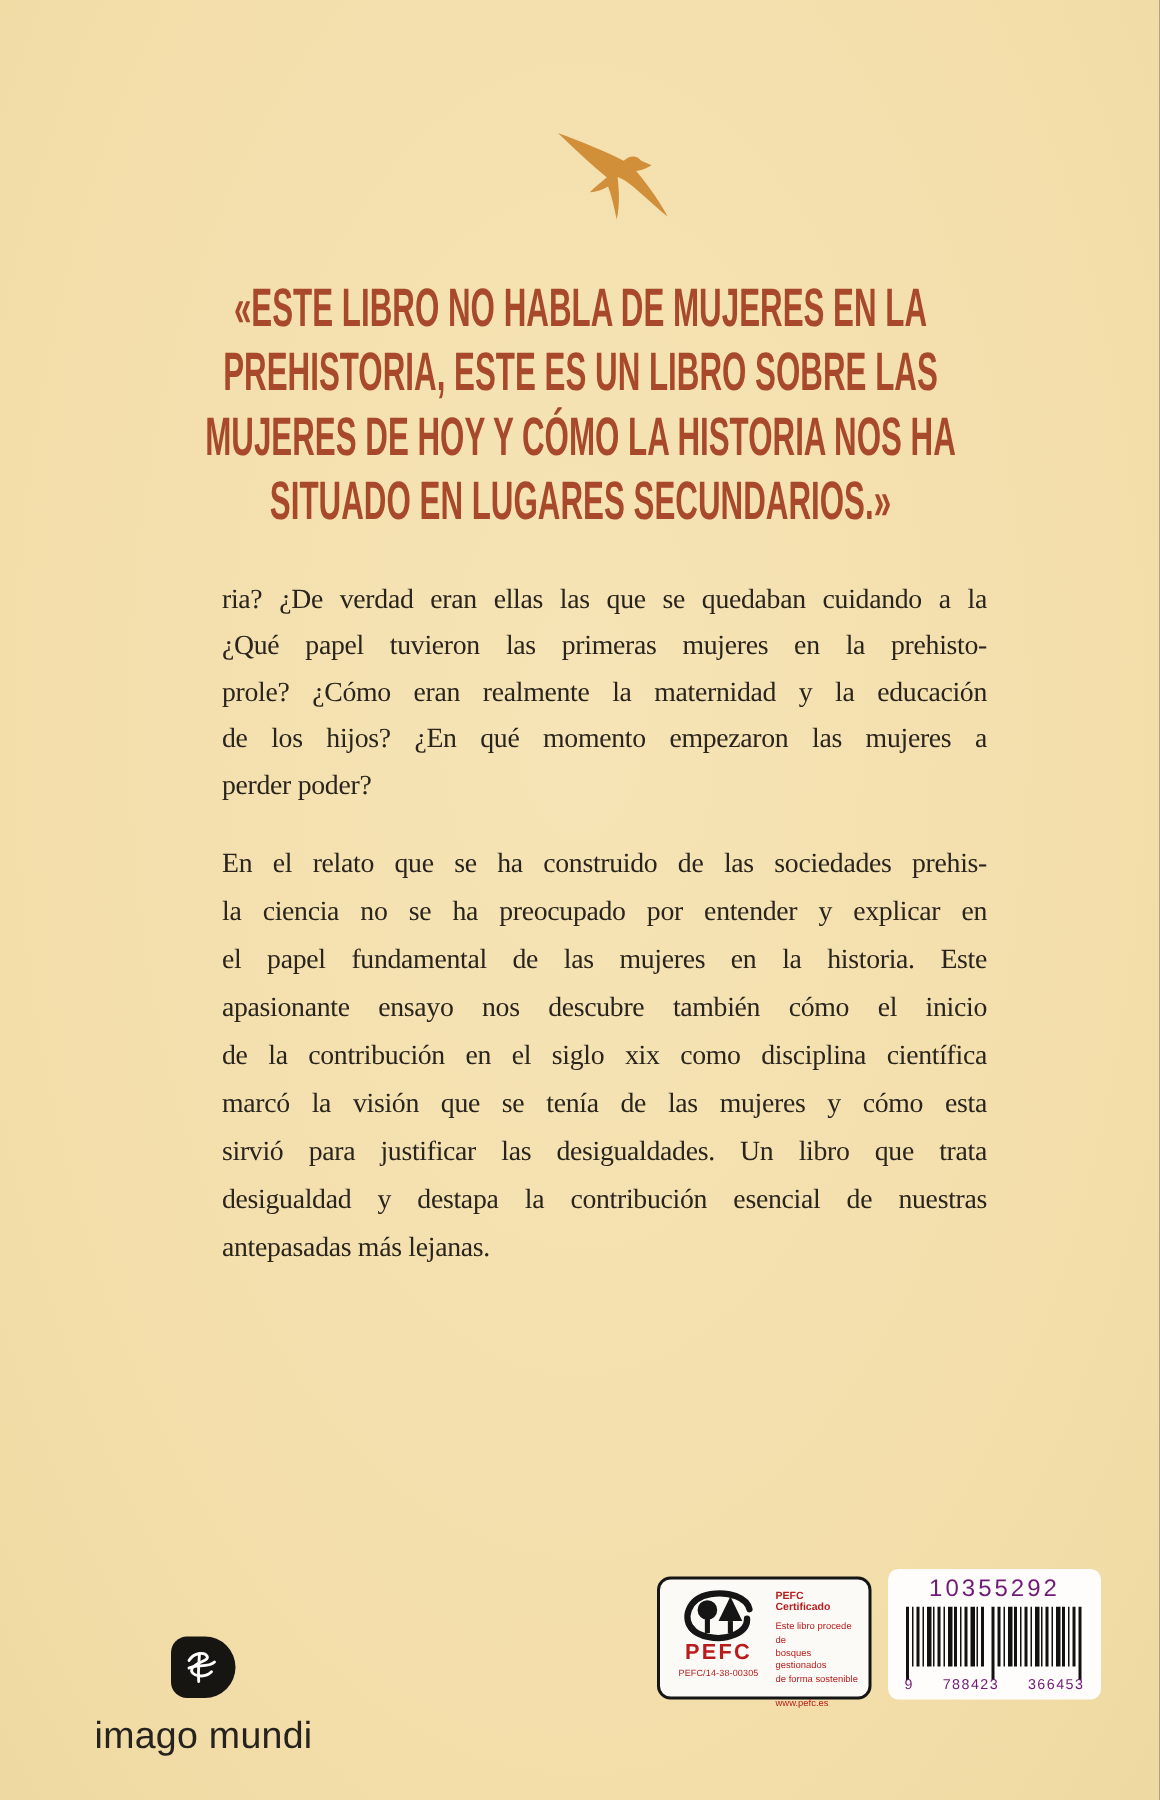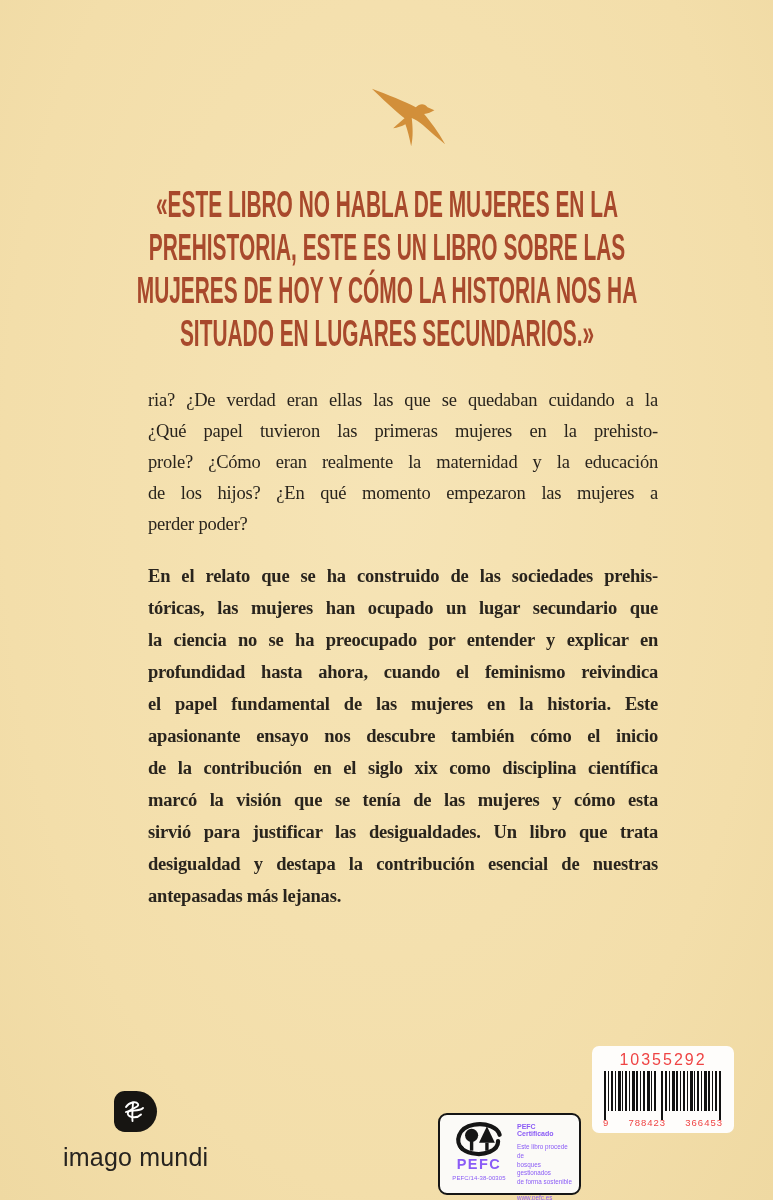--- a/index.html
+++ b/index.html
@@ -20,49 +20,49 @@
     text-align:center;
   }
   .quote-line{white-space:nowrap;}
   
   .para{
     position:absolute; left:148px; width:510px;
     font-family:"Liberation Serif", serif; font-size:18.5px;
     color:#29241d; letter-spacing:-0.2px;
   }
   .para-1{top:385px;} .para-1 .line{line-height:31px;}
-  .para-2{top:560px;font-weight:bold;} .para-2 .line{line-height:32px;}
+  .para-2{top:560px;} .para-2 .line{line-height:32px;}
   .para .line{text-align:justify; text-align-last:justify;}
   .para .line.last{text-align-last:left;}
   
   .publisher{position:absolute; left:63px; top:1091px; display:flex; align-items:center; gap:11px;flex-direction:column;}
   .emblem{
     position:relative; width:43px; height:41px; background:#171512;
     border-radius:11px 21px 21px 11px;
   }
   .emblem svg{position:absolute; left:7px; top:7px;}
   .publisher-name{font-size:25px; color:#26231f; letter-spacing:0.2px;}
   
   .pefc{
-    position:absolute; left:438px; top:1113px; width:143px; height:82px;
+    position:absolute; left:438px; top:1051px; width:143px; height:82px;
     background:#fbfaf7; border:2.5px solid #151515; border-radius:9px;
-    box-sizing:border-box; display:flex; padding:5px 6px 4px 7px; color:#8b5cf6;
+    box-sizing:border-box; display:flex; padding:5px 6px 4px 7px; color:#b91c1c;
   }
   .pefc-left{width:64px; display:flex; flex-direction:column; align-items:center;}
   .pefc-wordmark{font-weight:700; font-size:14.5px; letter-spacing:1.5px; line-height:15px;}
   .pefc-code{font-size:6px; letter-spacing:0.1px; margin-top:2.5px; white-space:nowrap;}
   .pefc-right{flex:1; padding:3px 0 0 6px; display:flex; flex-direction:column;}
   .pefc-title{font-weight:700; font-size:7px; margin-bottom:6px;}
   .pefc-desc .pefc-desc-line{font-size:6.3px; line-height:8.8px;}
   .pefc-url{font-size:6.3px; margin-top:7px;}
   
   .barcode{
     position:absolute; left:592px; top:1046px; width:142px; height:87px;
     background:#fefdfb; border-radius:7px; box-sizing:border-box;
-    padding-top:5px; text-align:center; color:#ef4444;
+    padding-top:5px; text-align:center; color:#701a75;
   }
   .barcode-number{font-size:16px; letter-spacing:2px; line-height:18px;}
   .bars-wrap{position:relative; width:120px; margin:2px auto 0;}
   .barcode-digits{
     position:absolute; left:0; bottom:-1px; width:120px; display:flex;
     font-size:9.5px; letter-spacing:1px; justify-content:space-between;
   }
   .barcode-digits span{background:transparent;}
 </style>
 </head>
@@ -90,23 +90,21 @@
   <div class="para para-1">
       <div class="line">ria? ¿De verdad eran ellas las que se quedaban cuidando a la</div>
       <div class="line">¿Qué papel tuvieron las primeras mujeres en la prehisto-</div>
       <div class="line">prole? ¿Cómo eran realmente la maternidad y la educación</div>
       <div class="line">de los hijos? ¿En qué momento empezaron las mujeres a</div>
       <div class="line last">perder poder?</div>
     </div>
 
   <div class="para para-2">
       <div class="line">En el relato que se ha construido de las sociedades prehis-</div>
-      <div class="line">tóricas, las mujeres han ocupado un lugar secundario que</div>
       <div class="line">la ciencia no se ha preocupado por entender y explicar en</div>
-      <div class="line">profundidad hasta ahora, cuando el feminismo reivindica</div>
       <div class="line">el papel fundamental de las mujeres en la historia. Este</div>
       <div class="line">apasionante ensayo nos descubre también cómo el inicio</div>
       <div class="line">de la contribución en el siglo xix como disciplina científica</div>
       <div class="line">marcó la visión que se tenía de las mujeres y cómo esta</div>
       <div class="line">sirvió para justificar las desigualdades. Un libro que trata</div>
       <div class="line">desigualdad y destapa la contribución esencial de nuestras</div>
       <div class="line last">antepasadas más lejanas.</div>
     </div>
 
   <div class="publisher">

